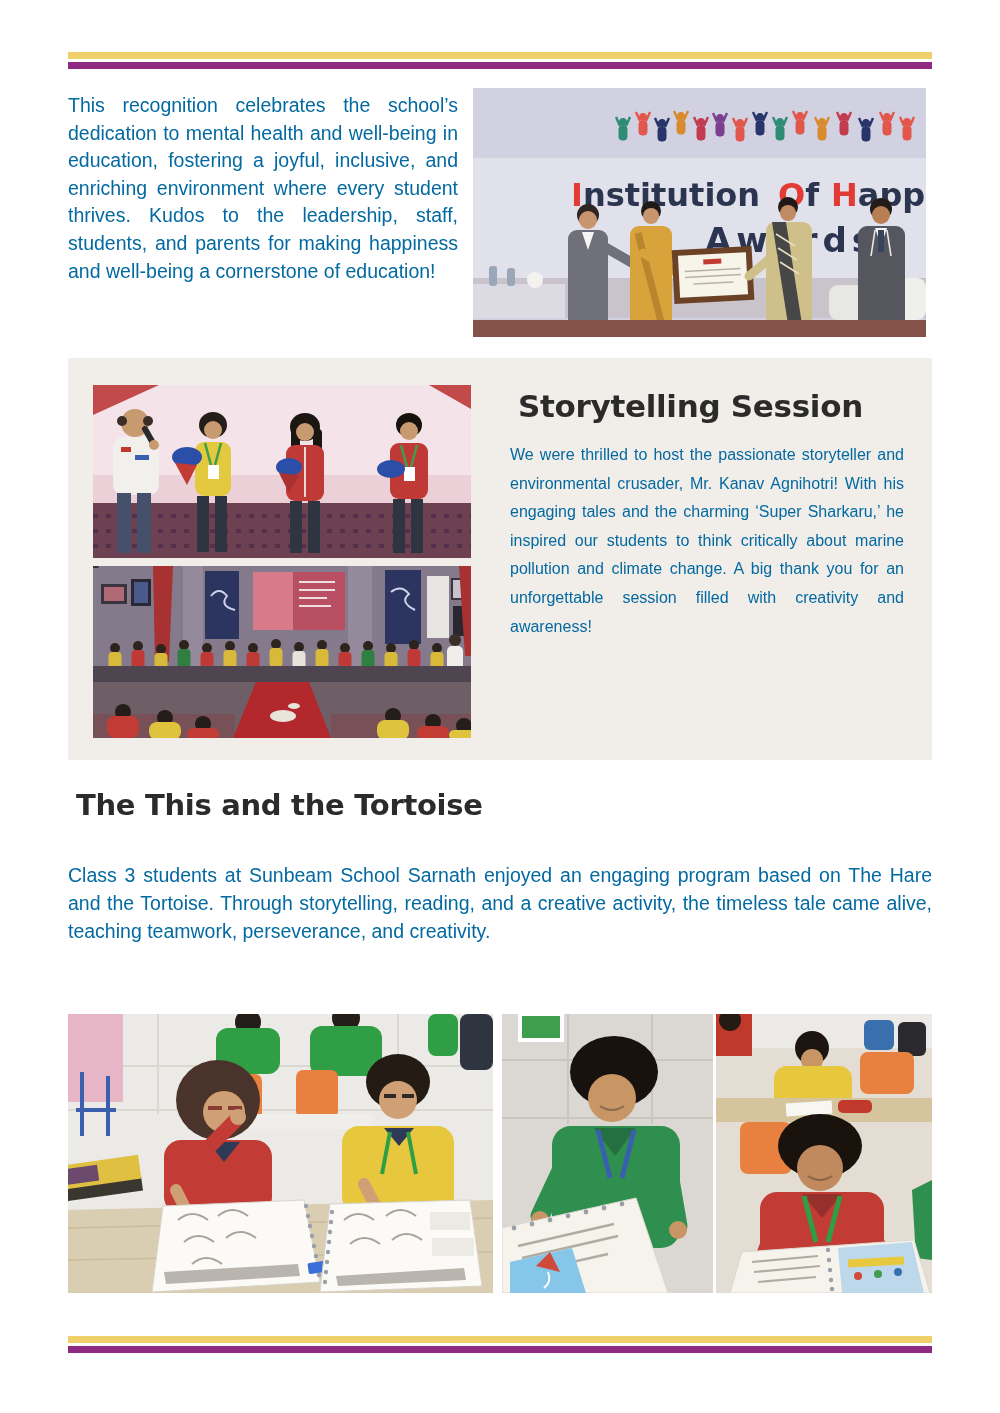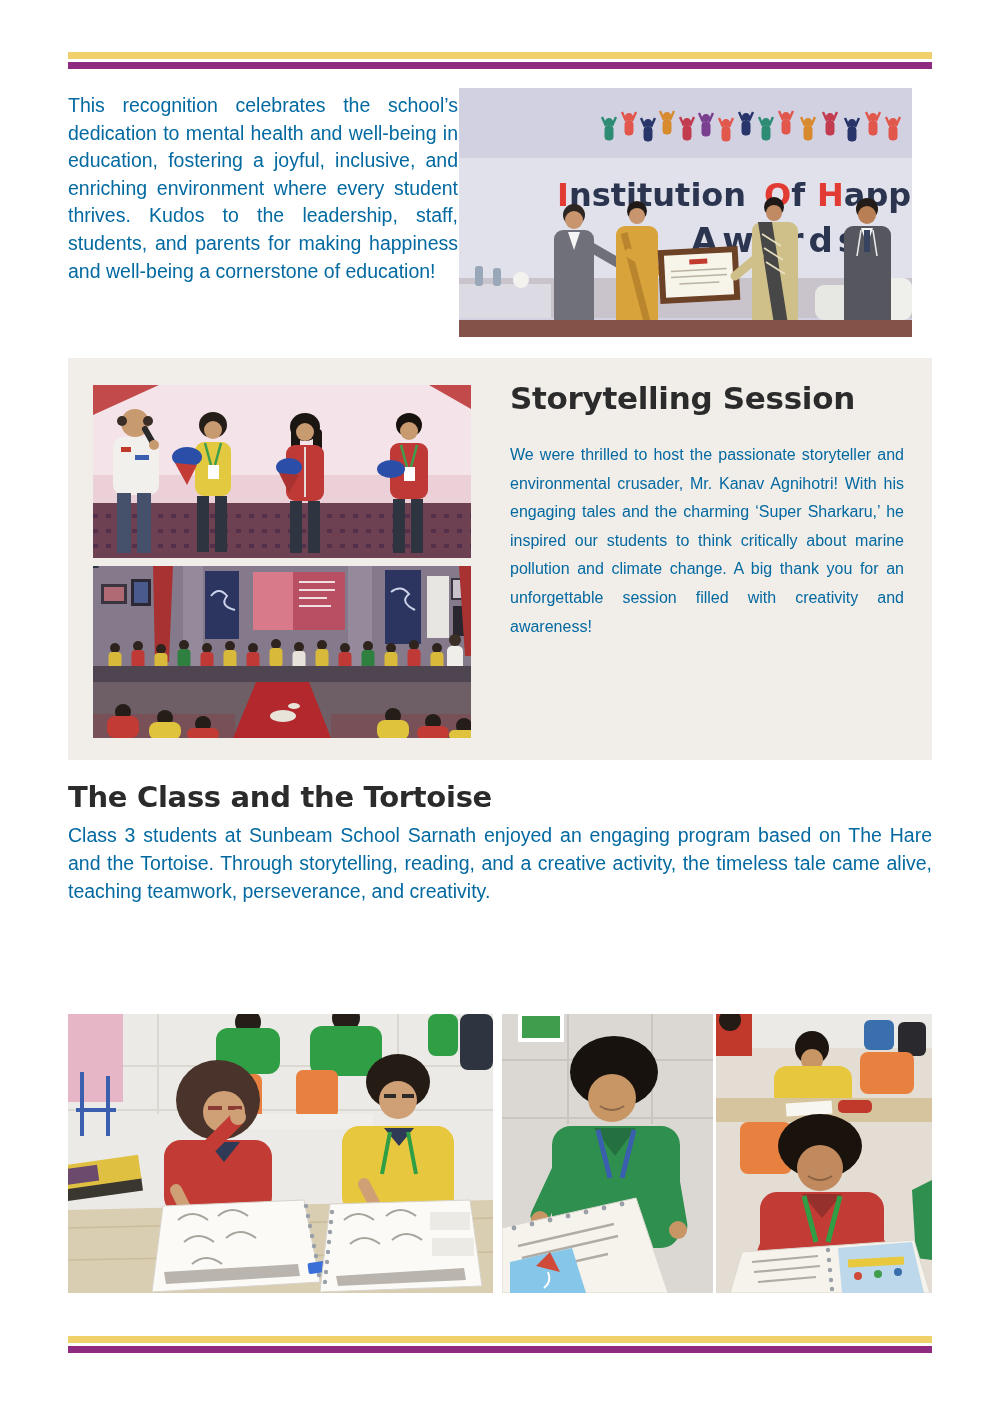--- a/index.html
+++ b/index.html
@@ -21,33 +21,33 @@
   .body-text{
     font-size:19.5px;line-height:27.6px;text-align:justify;color:#0369a1;
     margin:0;
   }
   .intro-paragraph{left:68px;top:92px;width:390px;}
 
   .panel{
     left:68px;top:358px;width:864px;height:402px;background:#F1EDE9;
   }
   .heading{
-    font-weight:700;color:#2b2b2b;letter-spacing:-0.3px;margin:0;
+    font-weight:700;color:#2b2b2b;letter-spacing:-0.3px;margin:8px;
     font-family:"DejaVu Sans","Liberation Sans",sans-serif;
   }
   .story-heading{left:510px;top:380px;font-size:31px;}
   .story-paragraph{left:510px;top:441px;width:394px;line-height:28.6px;font-size:16px;}
 
   .hare-heading{left:68px;top:780px;font-size:29px;}
-  .hare-text{left:68px;top:821px;width:864px;line-height:28.2px;}
+  .hare-text{left:68px;top:861px;width:864px;line-height:28.2px;}
   .hare-text p{margin:0;}
 
   .photo{position:absolute;overflow:hidden;background:#ddd;}
   .photo svg{display:block;width:100%;height:100%;}
-  .awards-photo{left:459px;top:88px;width:453px;height:249px;}
+  .awards-photo{left:473px;top:88px;width:453px;height:249px;}
   .stage-photo{left:93px;top:385px;width:378px;height:173px;}
   .hall-photo{left:93px;top:566px;width:378px;height:172px;}
   .writing-photo{left:68px;top:1014px;width:425px;height:279px;}
   .green-photo{left:502px;top:1014px;width:211px;height:279px;}
   .red-photo{left:716px;top:1014px;width:216px;height:279px;}
 </style>
 </head>
 <body>
 
 <div class="page">
@@ -280,21 +280,21 @@
           <rect x="324" y="160" width="32" height="14" rx="7" fill="#c23b35"></rect>
         <circle cx="371" cy="160" r="8" fill="#241d18"></circle>
           <rect x="356" y="164" width="26" height="10" rx="5" fill="#e0c33c"></rect>
       </g>
     </svg>
   </div>
 
   <h2 class="abs heading story-heading">Storytelling Session</h2>
   <p class="abs body-text story-paragraph">We were thrilled to host the passionate storyteller and environmental crusader, Mr. Kanav Agnihotri! With his engaging tales and the charming ‘Super Sharkaru,’ he inspired our students to think critically about marine pollution and climate change. A big thank you for an unforgettable session filled with creativity and awareness!</p>
 
-  <h2 class="abs heading hare-heading">The Class and the Tortoise</h2>
+  <h2 class="abs heading hare-heading">The This and the Tortoise</h2>
   <div class="abs body-text hare-text">
     <p>Class 3 students at Sunbeam School Sarnath enjoyed an engaging program based on The Hare and the Tortoise. Through storytelling, reading, and a creative activity, the timeless tale came alive, teaching teamwork, perseverance, and creativity.</p>
   </div>
 
   <div class="photo writing-photo">
     <svg viewBox="0 0 425 279" preserveAspectRatio="none">
       <rect width="425" height="279" fill="#eceae6"></rect>
       <path d="M0,52 H425 M0,96 H425 M90,0 V100 M330,0 V90" stroke="#dbd8d2" stroke-width="2"></path>
       <rect x="0" y="0" width="55" height="88" fill="#e7b6c6"></rect>
       <path d="M14,58 L14,122 M40,62 L40,122 M8,96 H48" stroke="#3a5fae" stroke-width="4"></path>

